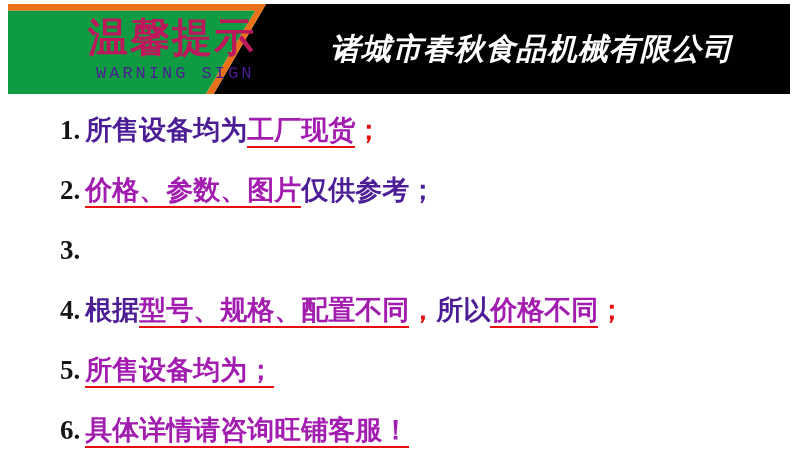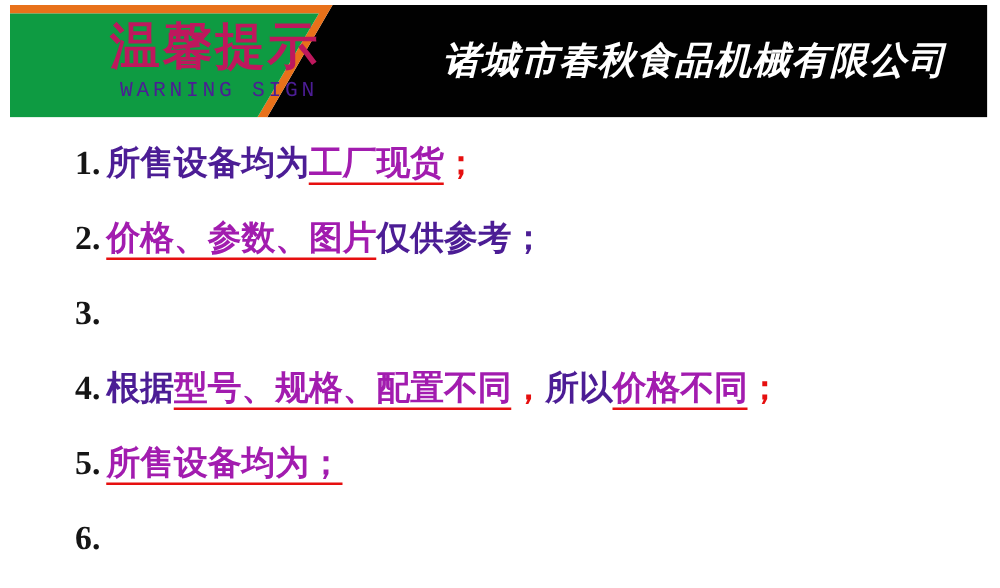--- a/index.html
+++ b/index.html
@@ -84,21 +84,21 @@
     font-family: "Liberation Mono", "DejaVu Sans Mono", monospace;
     font-size: 17px;
     line-height: 20px;
     color: #4c1d95;
     letter-spacing: 3px;
     white-space: nowrap;
   }
 
   .banner-company {
     position: absolute;
-    left: 346px;
+    left: 322px;
     top: 26px;
     font-family: "Liberation Serif", "DejaVu Serif", serif;
     font-weight: bold;
     font-style: italic;
     font-size: 30px;
     line-height: 38px;
     color: #ffffff;
     letter-spacing: 1px;
     white-space: nowrap;
   }
@@ -182,16 +182,17 @@
       <div class="notice-item">
         <span class="item-index">4.</span>
         <span class="item-text"><span class="seg black">根据</span><span class="seg red-underline">型号、规格、配置不同</span><span class="seg red">，</span><span class="seg black">所以</span><span class="seg red-underline">价格不同</span><span class="seg red">；</span></span>
       </div>
       <div class="notice-item">
         <span class="item-index">5.</span>
         <span class="item-text"><span class="seg red-underline">所售设备均为；</span></span>
       </div>
       <div class="notice-item">
         <span class="item-index">6.</span>
+        <span class="item-text"><span class="seg red-underline">具体详情请咨询旺铺客服！</span></span>
       </div>
     </div>
 
 </div>
 
 </body></html>

